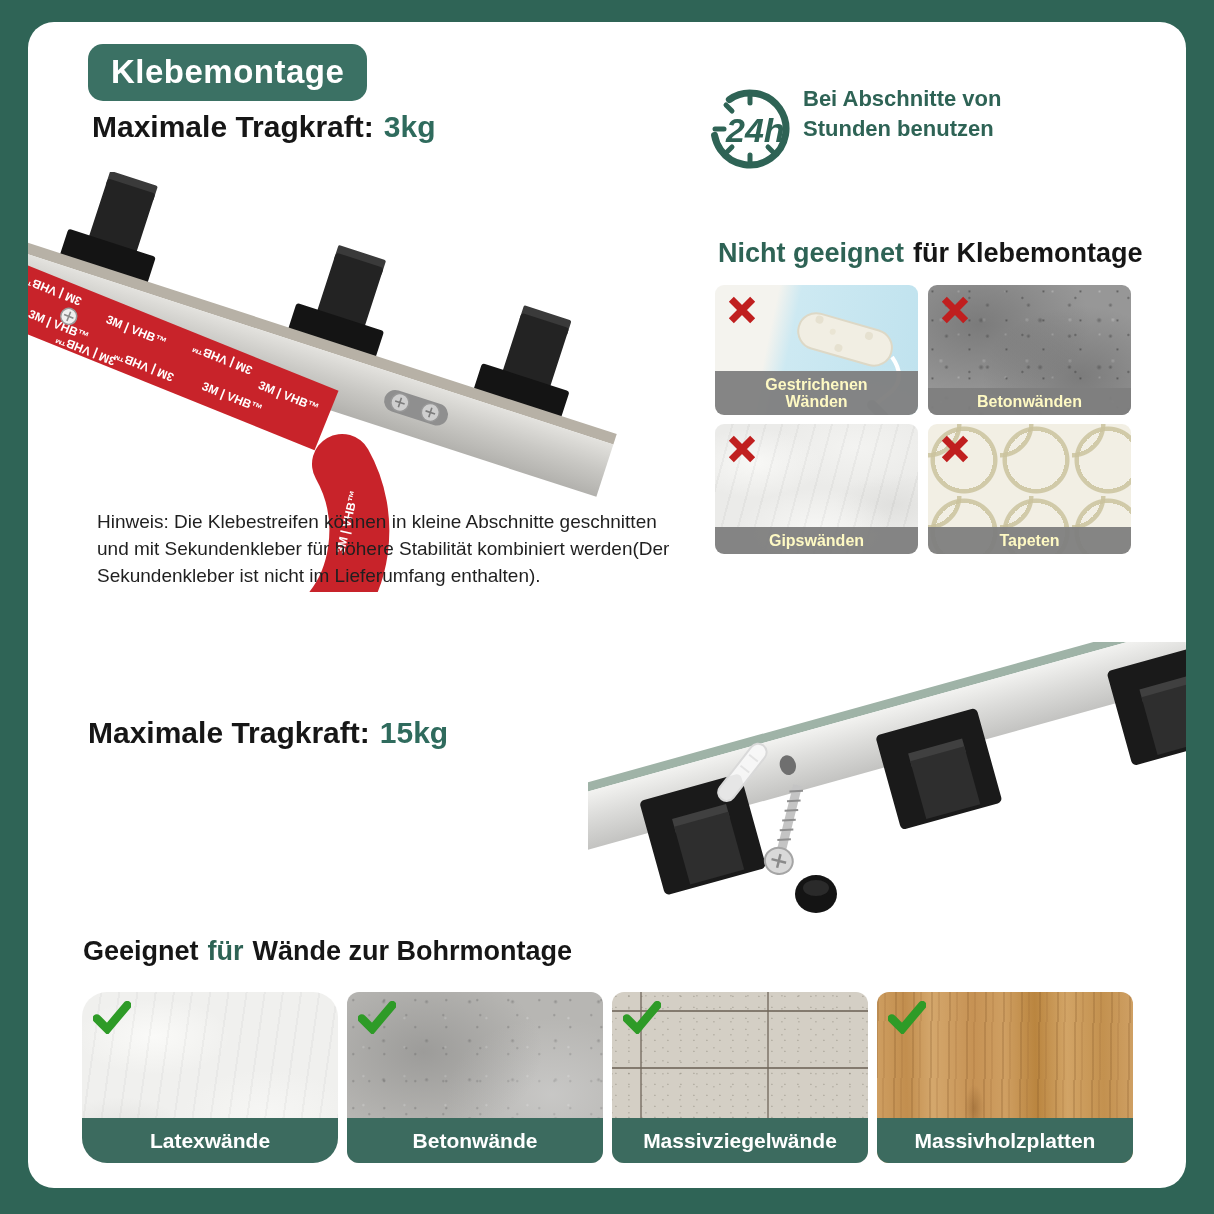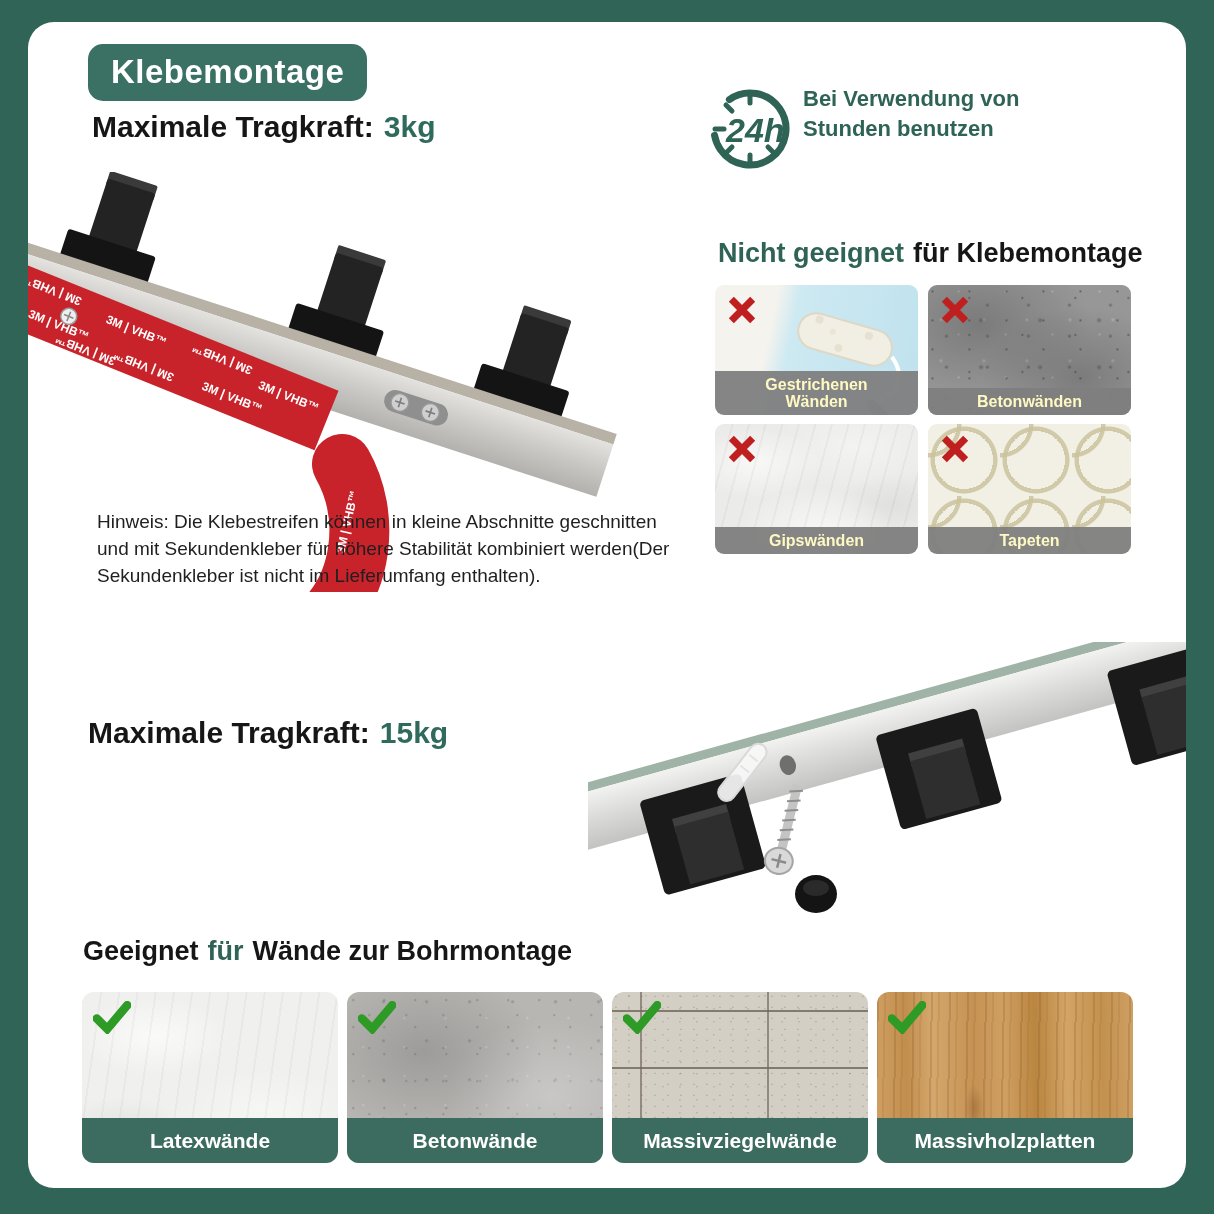--- a/index.html
+++ b/index.html
@@ -63,21 +63,21 @@
   .tex-plaster{background-color:#ebebe9;background-image:
       repeating-linear-gradient(105deg, rgba(0,0,0,.035) 0 2px, transparent 2px 16px),
       radial-gradient(95px 50px at 20% 30%, #f8f8f6, transparent 70%),
       radial-gradient(120px 60px at 70% 18%, #f3f3f1, transparent 70%),
       radial-gradient(110px 60px at 50% 82%, #f7f7f5, transparent 70%),
       radial-gradient(85px 45px at 88% 62%, #e0e0de, transparent 70%); padding-left: 17px;}
   .tex-latex{background-color:#f0f0ee;background-image:
       repeating-linear-gradient(98deg, rgba(0,0,0,.03) 0 2px, transparent 2px 18px),
       radial-gradient(110px 55px at 28% 26%, #fafaf8, transparent 70%),
       radial-gradient(120px 60px at 72% 70%, #f6f6f4, transparent 70%),
-      radial-gradient(90px 45px at 15% 80%, #e3e3e1, transparent 70%);}
+      radial-gradient(90px 45px at 15% 80%, #e3e3e1, transparent 70%); border-radius: 25px;}
   .tex-wallpaper{background-color:#f2efe4;background-image:
       radial-gradient(circle at 0 0, transparent 29px, rgba(203,195,158,.85) 29px 33px, transparent 34px),
       radial-gradient(circle at 36px 36px, transparent 29px, rgba(203,195,158,.85) 29px 33px, transparent 34px);
       background-size:72px 72px;}
   .tex-tiles{background-color:#d4cfc5;background-image:
       linear-gradient(to bottom, rgba(112,102,90,.8) 0 2px, transparent 2px 100%),
       linear-gradient(to right, rgba(112,102,90,.65) 0 2px, transparent 2px 100%),
       radial-gradient(2px 2px at 30% 40%, rgba(95,88,76,.4), transparent 60%),
       radial-gradient(2px 2px at 70% 75%, rgba(95,88,76,.35), transparent 60%);
       background-size:100% 57px,127px 100%,13px 11px,17px 13px;
@@ -112,21 +112,21 @@
       <line x1="44" y1="73" x2="44" y2="82"></line>
       <line x1="9" y1="47" x2="18" y2="47"></line>
       <line x1="20" y1="23" x2="26" y2="29"></line>
       <line x1="20" y1="71" x2="26" y2="65"></line>
       <line x1="62" y1="65" x2="68" y2="71"></line>
     </g>
     <text x="20" y="60" font-size="34" font-style="italic" font-weight="800" fill="#2E6355">24h</text>
   </svg>
 
   <div class="note">
-    <div>Bei Verwendung von</div>
+    <div>Bei Abschnitte von</div>
     <div>Stunden benutzen</div>
   </div>
 
   <div class="heading" style="left:682px;top:216px;margin-left:8px;">
     <span class="hl">Nicht geeignet</span>
     <span>für Klebemontage</span>
   </div>
 
   <div class="u-grid">
     <div class="tile tex-paint">

